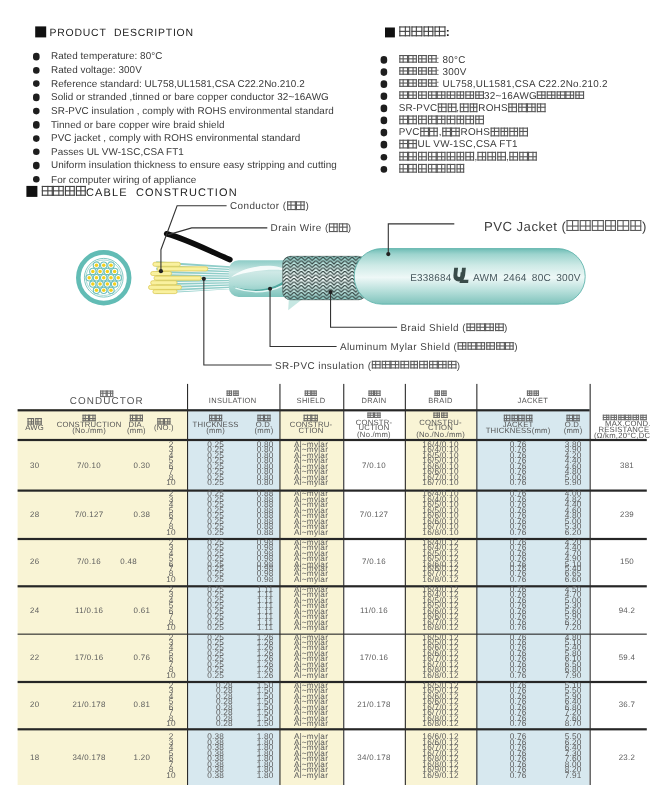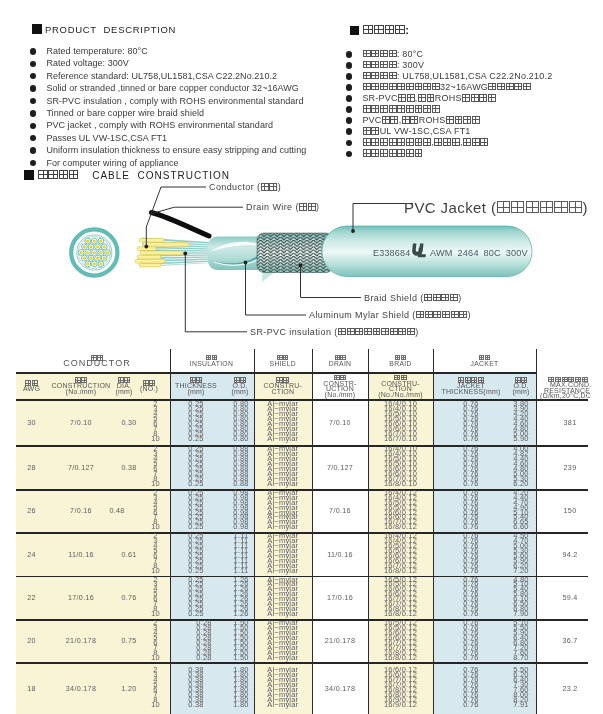--- a/index.html
+++ b/index.html
@@ -42,21 +42,21 @@
 <div class="abs zh" style="left:346px;top:49.0px"><span class="blt"></span><span class="cjk"></span><span class="cjk"></span><span class="cjk"></span><span class="cjk"></span>: 80°C</div>
 <div class="abs zh" style="left:346px;top:60.0px"><span class="blt"></span><span class="cjk"></span><span class="cjk"></span><span class="cjk"></span><span class="cjk"></span>: 300V</div>
 <div class="abs zh" style="left:346px;top:71.1px"><span class="blt"></span><span class="cjk"></span><span class="cjk"></span><span class="cjk"></span><span class="cjk"></span>: UL758,UL1581,CSA C22.2No.210.2</div>
 <div class="abs zh" style="left:346px;top:82.1px"><span class="blt"></span><span class="cjk"></span><span class="cjk"></span><span class="cjk"></span><span class="cjk"></span><span class="cjk"></span><span class="cjk"></span><span class="cjk"></span><span class="cjk"></span><span class="cjk"></span>32~16AWG<span class="cjk"></span><span class="cjk"></span><span class="cjk"></span><span class="cjk"></span><span class="cjk"></span></div>
 <div class="abs zh" style="left:346px;top:93.2px"><span class="blt"></span>SR-PVC<span class="cjk"></span><span class="cjk"></span>,<span class="cjk"></span><span class="cjk"></span>ROHS<span class="cjk"></span><span class="cjk"></span><span class="cjk"></span><span class="cjk"></span></div>
 <div class="abs zh" style="left:346px;top:104.2px"><span class="blt"></span><span class="cjk"></span><span class="cjk"></span><span class="cjk"></span><span class="cjk"></span><span class="cjk"></span><span class="cjk"></span><span class="cjk"></span><span class="cjk"></span><span class="cjk"></span></div>
 <div class="abs zh" style="left:346px;top:115.3px"><span class="blt"></span>PVC<span class="cjk"></span><span class="cjk"></span>,<span class="cjk"></span><span class="cjk"></span>ROHS<span class="cjk"></span><span class="cjk"></span><span class="cjk"></span><span class="cjk"></span></div>
 <div class="abs zh" style="left:346px;top:126.3px"><span class="blt"></span><span class="cjk"></span><span class="cjk"></span>UL VW-1SC,CSA FT1</div>
 <div class="abs zh" style="left:346px;top:137.4px"><span class="blt"></span><span class="cjk"></span><span class="cjk"></span><span class="cjk"></span><span class="cjk"></span><span class="cjk"></span><span class="cjk"></span><span class="cjk"></span><span class="cjk"></span>,<span class="cjk"></span><span class="cjk"></span><span class="cjk"></span>,<span class="cjk"></span><span class="cjk"></span><span class="cjk"></span></div>
 <div class="abs zh" style="left:346px;top:148.4px"><span class="blt"></span><span class="cjk"></span><span class="cjk"></span><span class="cjk"></span><span class="cjk"></span><span class="cjk"></span><span class="cjk"></span><span class="cjk"></span></div>
-<div class="abs" style="left:24px;top:168.5px;font-size:10.5px;color:#222"><span class="sq" style="vertical-align:-1.5px"></span><span style="font-weight:bold;margin-left:4px"><span class="cjk"></span><span class="cjk"></span><span class="cjk"></span><span class="cjk"></span></span><span style="margin-left:14px;letter-spacing:1px;font-size:10px">CABLE&nbsp; CONSTRUCTION</span></div>
+<div class="abs" style="left:24px;top:168.5px;font-size:10.5px;color:#222"><span class="sq" style="vertical-align:-1.5px"></span><span style="font-weight:bold;margin-left:4px"><span class="cjk"></span><span class="cjk"></span><span class="cjk"></span><span class="cjk"></span></span><span style="letter-spacing:1px;font-size:10px">CABLE&nbsp; CONSTRUCTION</span></div>
 <svg class="abs" style="left:0;top:0" width="603" height="714" viewBox="0 0 603 714">
 <defs>
 <linearGradient id="jg" x1="0" y1="0" x2="0" y2="1">
  <stop offset="0" stop-color="#6ebcb5"></stop>
  <stop offset="0.10" stop-color="#9dd4ce"></stop>
  <stop offset="0.30" stop-color="#cdeae6"></stop>
  <stop offset="0.52" stop-color="#eef8f7"></stop>
  <stop offset="0.78" stop-color="#b2ddd8"></stop>
  <stop offset="1" stop-color="#7fc3bc"></stop>
 </linearGradient>
@@ -185,21 +185,21 @@
 <text x="373" y="255.5" font-family="Liberation Sans,sans-serif" font-size="9" letter-spacing="0.2" fill="#47595e">E338684</text>
 <g fill="#394b49">
  <path d="M412.5,243.5 l3.5,0 0,6.5 a1.8,1.8 0 0 0 3.6,0 l0,-6.5 3.5,0 0,7 a5.3,5.3 0 0 1 -10.6,0 z" transform="skewX(-6) translate(26,0)"></path>
  <path d="M417.3,247.5 l3.3,0 0,6.8 4.5,0 0,3 -7.8,0 z" transform="skewX(-6) translate(27.5,0)"></path>
 </g>
 <text x="430" y="255.5" font-family="Liberation Sans,sans-serif" font-size="9.2" letter-spacing="0.2" word-spacing="2" fill="#47595e">AWM 2464 80C 300V</text>
 </svg>
 
 <div class="abs" style="left:209px;top:182.3px;font-size:9px;letter-spacing:.4px;color:#3f3f3f">Conductor (<span class="cjk"></span><span class="cjk"></span>)</div>
 <div class="abs" style="left:246px;top:202.3px;font-size:9px;letter-spacing:.4px;color:#3f3f3f">Drain Wire (<span class="cjk"></span><span class="cjk"></span>)</div>
-<div class="abs" style="left:404px;top:198.6px;font-size:15px;letter-spacing:.4px;color:#3f3f3f">PVC Jacket (<span class="cjk"></span><span class="cjk"></span><span class="cjk"></span><span class="cjk"></span><span class="cjk"></span><span class="cjk"></span>)</div>
+<div class="abs" style="left:440px;top:198.6px;font-size:12px;letter-spacing:.4px;color:#3f3f3f">PVC Jacket (<span class="cjk"></span><span class="cjk"></span><span class="cjk"></span><span class="cjk"></span><span class="cjk"></span><span class="cjk"></span>)</div>
 <div class="abs" style="left:364px;top:292.6px;font-size:9px;letter-spacing:.4px;color:#3f3f3f">Braid Shield (<span class="cjk"></span><span class="cjk"></span><span class="cjk"></span><span class="cjk"></span>)</div>
 <div class="abs" style="left:309px;top:310.0px;font-size:9px;letter-spacing:.4px;color:#3f3f3f">Aluminum Mylar Shield (<span class="cjk"></span><span class="cjk"></span><span class="cjk"></span><span class="cjk"></span><span class="cjk"></span><span class="cjk"></span>)</div>
 <div class="abs" style="left:250px;top:326.8px;font-size:9px;letter-spacing:.4px;color:#3f3f3f">SR-PVC insulation (<span class="cjk"></span><span class="cjk"></span><span class="cjk"></span><span class="cjk"></span><span class="cjk"></span><span class="cjk"></span><span class="cjk"></span><span class="cjk"></span><span class="cjk"></span>)</div>
 <div class="fill" style="left:16px;top:371.8px;width:153.5px;height:342.2px;background:#f9f4d5"></div>
 <div class="fill" style="left:169.5px;top:371.8px;width:84.0px;height:342.2px;background:#d7e8ef"></div>
 <div class="fill" style="left:253.5px;top:371.8px;width:58.5px;height:342.2px;background:#f9f4d5"></div>
 <div class="fill" style="left:312px;top:371.8px;width:56px;height:342.2px;background:#ffffff"></div>
 <div class="fill" style="left:368px;top:371.8px;width:65px;height:342.2px;background:#f9f4d5"></div>
 <div class="fill" style="left:433px;top:371.8px;width:103px;height:342.2px;background:#d7e8ef"></div>
 <div class="fill" style="left:536px;top:371.8px;width:67px;height:342.2px;background:#ffffff"></div>
@@ -672,21 +672,21 @@
     <div>5.40</div>
     <div>5.80</div>
     <div>6.10</div>
     <div>6.50</div>
     <div>6.80</div>
     <div>7.90</div>
   </div>
 <div class="tone" style="left:535.0px;top:593.1px;width:70px">59.4</div>
 <div class="tone" style="left:-3.5px;top:636.4px;width:70px">20</div>
 <div class="tone" style="left:46.0px;top:636.4px;width:70px">21/0.178</div>
-<div class="tone" style="left:94.0px;top:636.4px;width:70px">0.75</div>
+<div class="tone" style="left:94.0px;top:636.4px;width:70px">0.81</div>
 <div class="tcell" style="left:140.5px;top:620.9px;width:30px">
     <div>2</div>
     <div>3</div>
     <div>4</div>
     <div>5</div>
     <div>6</div>
     <div>7</div>
     <div>8</div>
     <div>10</div>
   </div>

